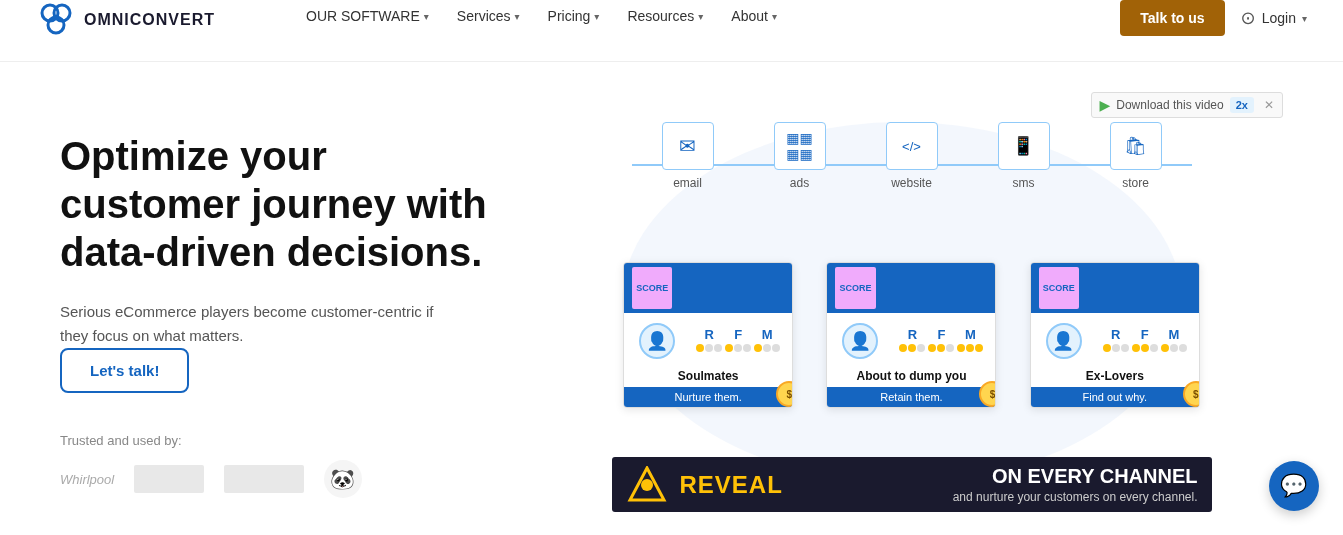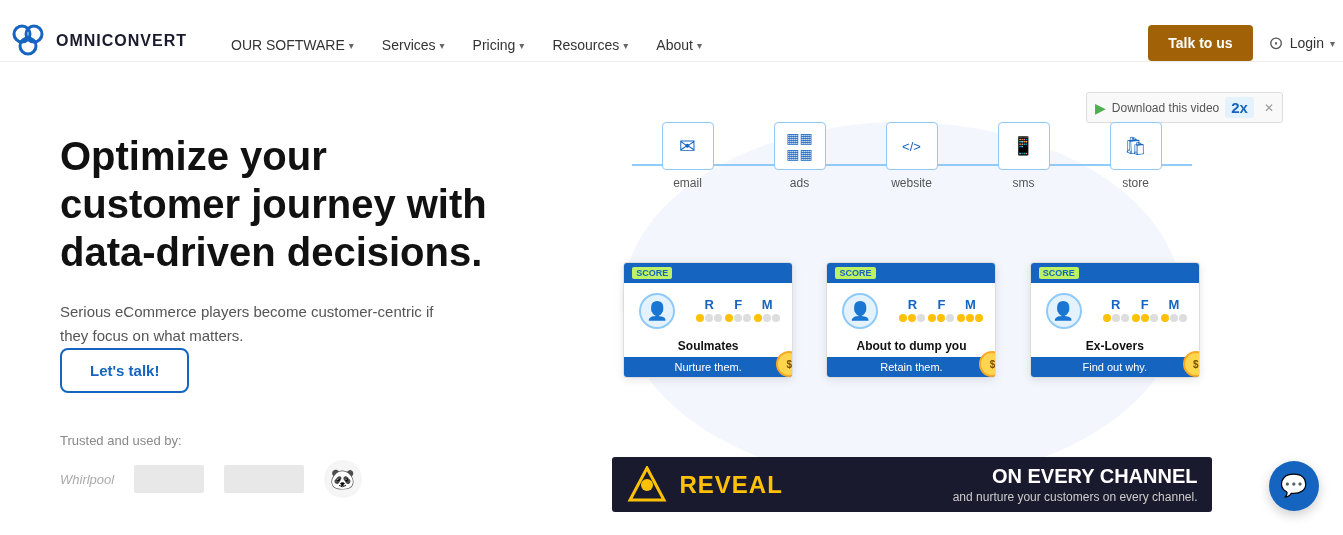--- a/index.html
+++ b/index.html
@@ -1,27 +1,28 @@
 <!DOCTYPE html>
 <html><head>
   <meta charset="utf-8">
   <style>
     * { margin: 0; padding: 0; box-sizing: border-box; }
     body { font-family: -apple-system, BlinkMacSystemFont, 'Segoe UI', sans-serif; background: #fff; width: 1343px; overflow-x: hidden; }
 
     
     .navbar {
       display: flex;
-      align-items: flex-end;
-      padding: 0 8px;
+      align-items: flex-start;
+      padding: 0 36px;
       height: 62px;
       border-bottom: 1px solid #eee;
       background: #fff;
       position: relative;
       z-index: 10;
+      gap: 47px;
     }
     .logo-area {
       display: flex;
       align-items: center;
       gap: 8px;
       margin-right: 32px;
       text-decoration: none;
     }
     .logo-icon {
       width: 40px;
@@ -185,21 +186,21 @@
       font-size: 12px;
       color: #555;
       gap: 6px;
     }
     .play-icon { color: #4caf50; font-size: 14px; }
     .dl-badge {
       background: #e3f2fd;
       color: #1565c0;
       border-radius: 3px;
       padding: 2px 6px;
-      font-size: 15px;
+      font-size: 11px;
       font-weight: 600;
     }
 
     
     .bg-circle {
       position: absolute;
       top: 20px;
       left: 20px;
       width: 560px;
       height: 360px;
@@ -274,24 +275,24 @@
       background: #1565c0;
       color: #fff;
       padding: 4px 8px;
       font-size: 10px;
       font-weight: 700;
       display: flex;
       align-items: center;
       gap: 4px;
     }
     .score-badge {
-      background: #bef264;
+      background: #f0abfc;
       color: #1565c0;
       font-size: 9px;
-      padding: 1px 4px;
+      padding: 16px 4px;
       border-radius: 2px;
       font-weight: 700;
     }
     .rfm-row {
       display: flex;
       gap: 3px;
       padding: 4px 6px;
       background: #fff;
     }
     .rfm-block {

